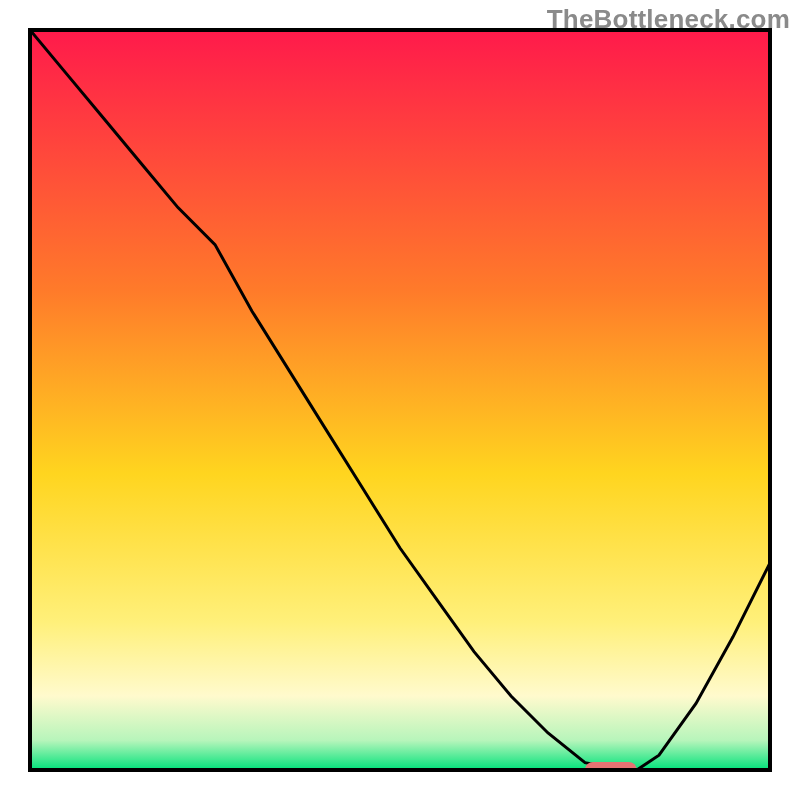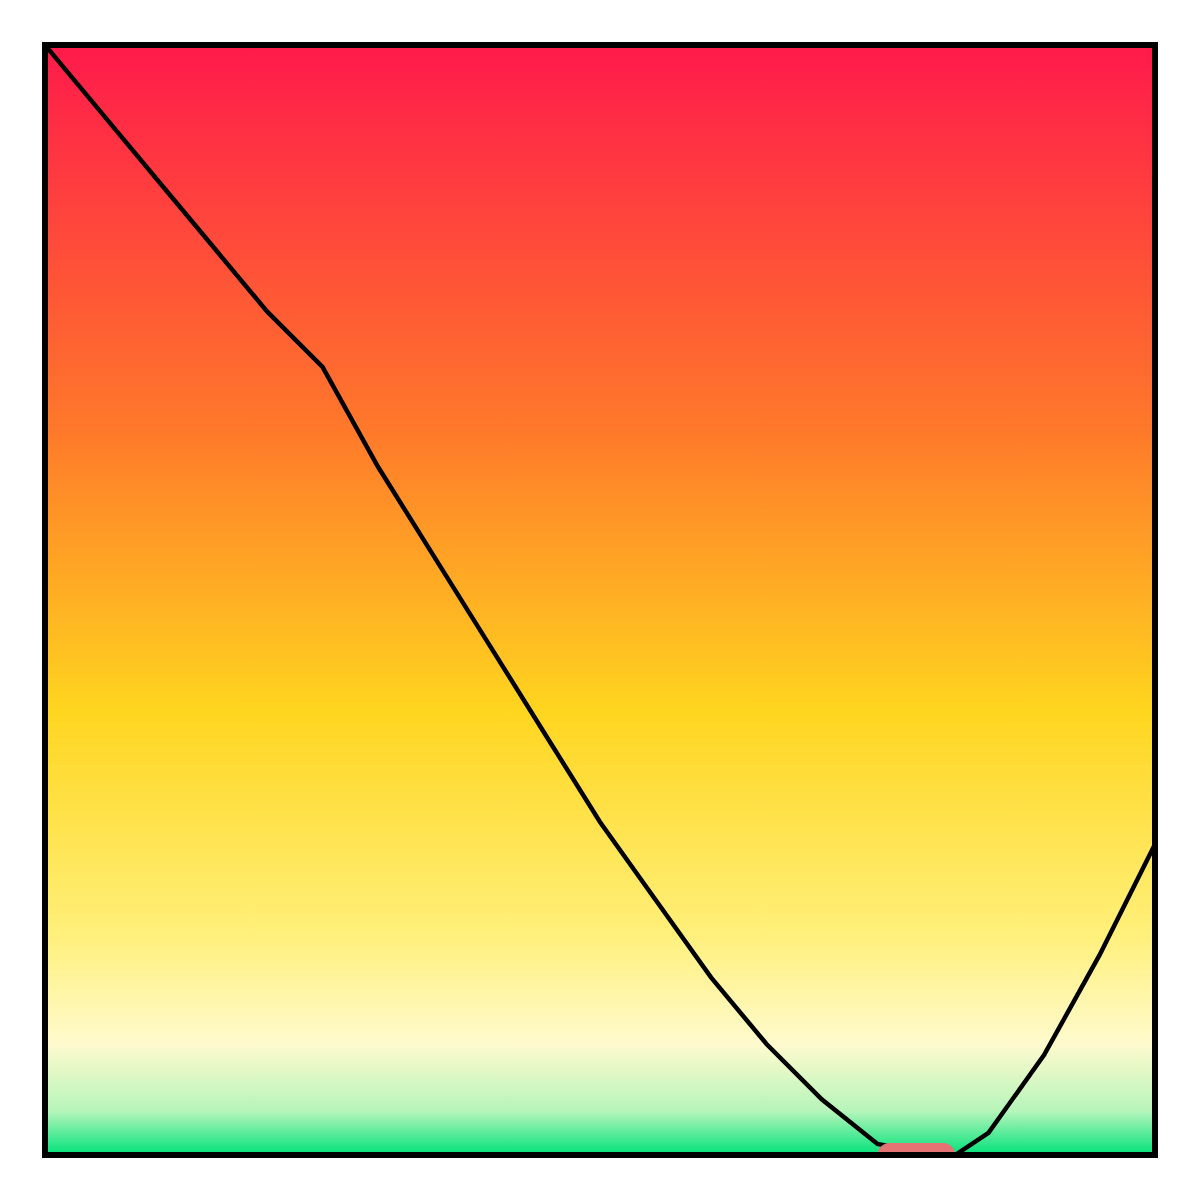--- a/index.html
+++ b/index.html
@@ -38,20 +38,21 @@
     stroke-width: 3;
   }
   .marker {
     stroke: none;
   }
 </style>
 </head>
 <body>
 
 <div class="chart-container">
+  <div class="watermark">TheBottleneck.com</div>
   <svg class="plot" viewBox="0 0 800 800">
     <defs>
       <linearGradient id="bgGrad" x1="0" y1="0" x2="0" y2="1">
           <stop offset="0.0%" stop-color="#ff1a4b"></stop>
           <stop offset="35.0%" stop-color="#ff7a2a"></stop>
           <stop offset="60.0%" stop-color="#ffd51f"></stop>
           <stop offset="80.0%" stop-color="#fff07a"></stop>
           <stop offset="90.0%" stop-color="#fffacd"></stop>
           <stop offset="96.0%" stop-color="#b7f5bb"></stop>
           <stop offset="100.0%" stop-color="#00e27a"></stop>

